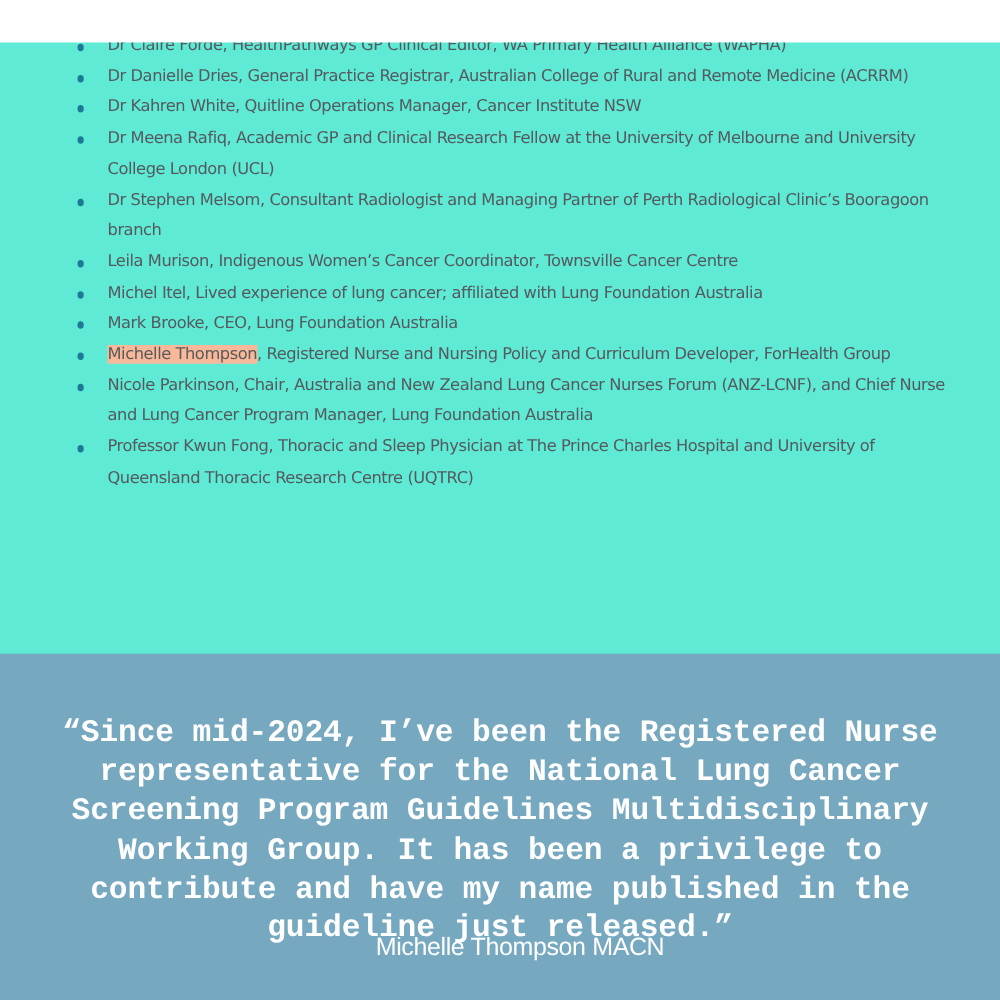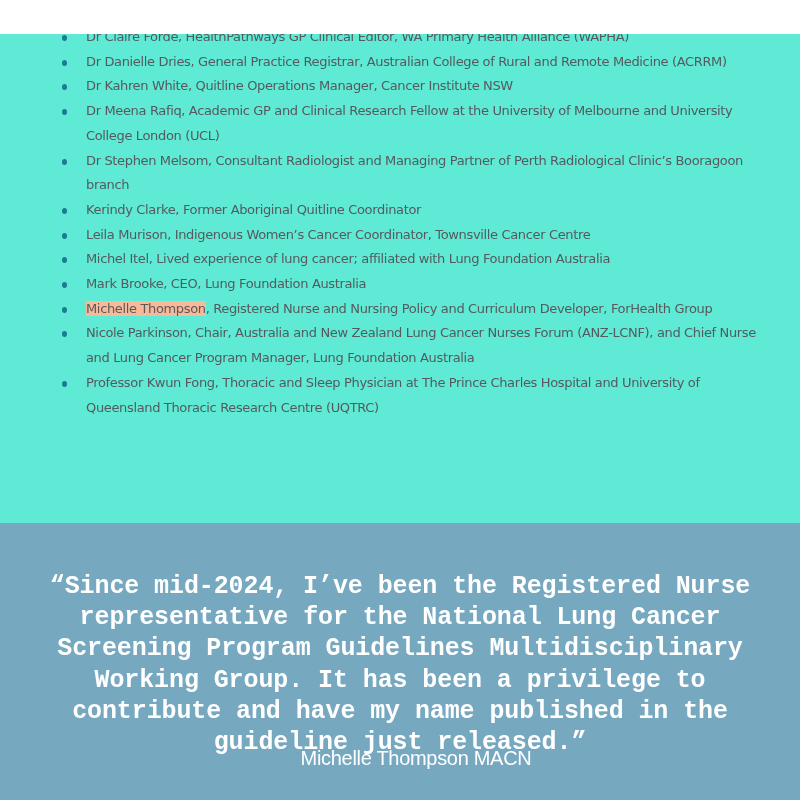--- a/index.html
+++ b/index.html
@@ -94,21 +94,20 @@
 </head>
 <body>
 
 <div class="doc">
   <ul class="member-list">
     <li><span class="bullet"></span><span>Dr Claire Forde</span><span>, HealthPathways GP Clinical Editor, WA Primary Health Alliance (WAPHA)</span></li>
     <li><span class="bullet"></span><span>Dr Danielle Dries</span><span>, General Practice Registrar, Australian College of Rural and Remote Medicine (ACRRM)</span></li>
     <li><span class="bullet"></span><span>Dr Kahren White</span><span>, Quitline Operations Manager, Cancer Institute NSW</span></li>
     <li><span class="bullet"></span><span>Dr Meena Rafiq</span><span>, Academic GP and Clinical Research Fellow at the University of Melbourne and University College London (UCL)</span></li>
     <li><span class="bullet"></span><span>Dr Stephen Melsom</span><span>, Consultant Radiologist and Managing Partner of Perth Radiological Clinic’s Booragoon branch</span></li>
-    <li><span class="bullet"></span><span>Kerindy Clarke</span><span>, Former Aboriginal Quitline Coordinator</span></li>
     <li><span class="bullet"></span><span>Leila Murison</span><span>, Indigenous Women’s Cancer Coordinator, Townsville Cancer Centre</span></li>
     <li><span class="bullet"></span><span>Michel Itel</span><span>, Lived experience of lung cancer; affiliated with Lung Foundation Australia</span></li>
     <li><span class="bullet"></span><span>Mark Brooke</span><span>, CEO, Lung Foundation Australia</span></li>
     <li><span class="bullet"></span><span class="hl">Michelle Thompson</span><span>, Registered Nurse and Nursing Policy and Curriculum Developer, ForHealth Group</span></li>
     <li><span class="bullet"></span><span>Nicole Parkinson</span><span>, Chair, Australia and New Zealand Lung Cancer Nurses Forum (ANZ-LCNF), and Chief Nurse and Lung Cancer Program Manager, Lung Foundation Australia</span></li>
     <li><span class="bullet"></span><span>Professor Kwun Fong</span><span>, Thoracic and Sleep Physician at The Prince Charles Hospital and University of Queensland Thoracic Research Centre (UQTRC)</span></li>
   </ul>
 </div>
 
 <div class="quote-panel">

